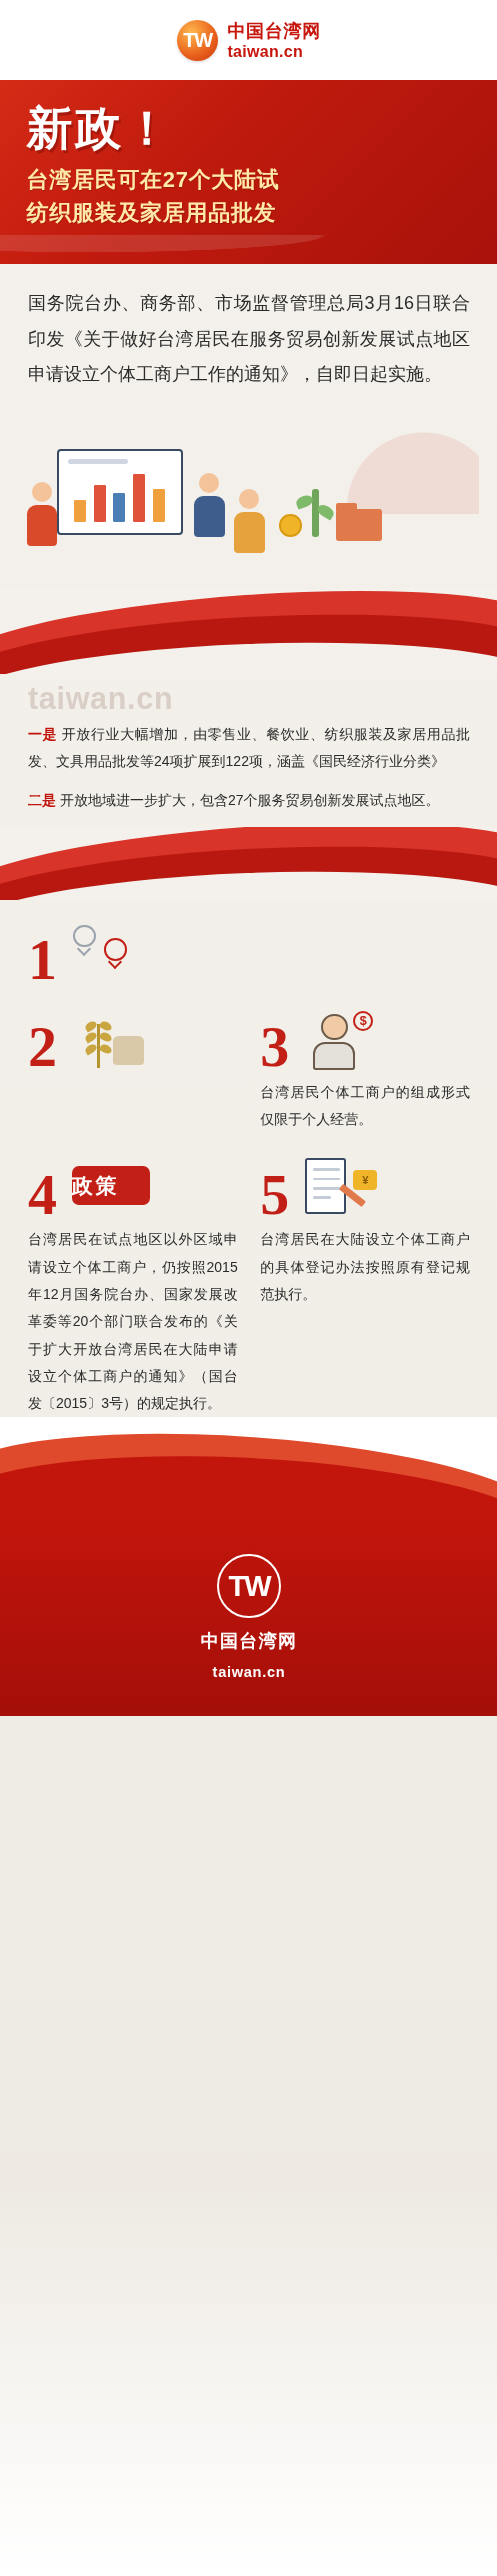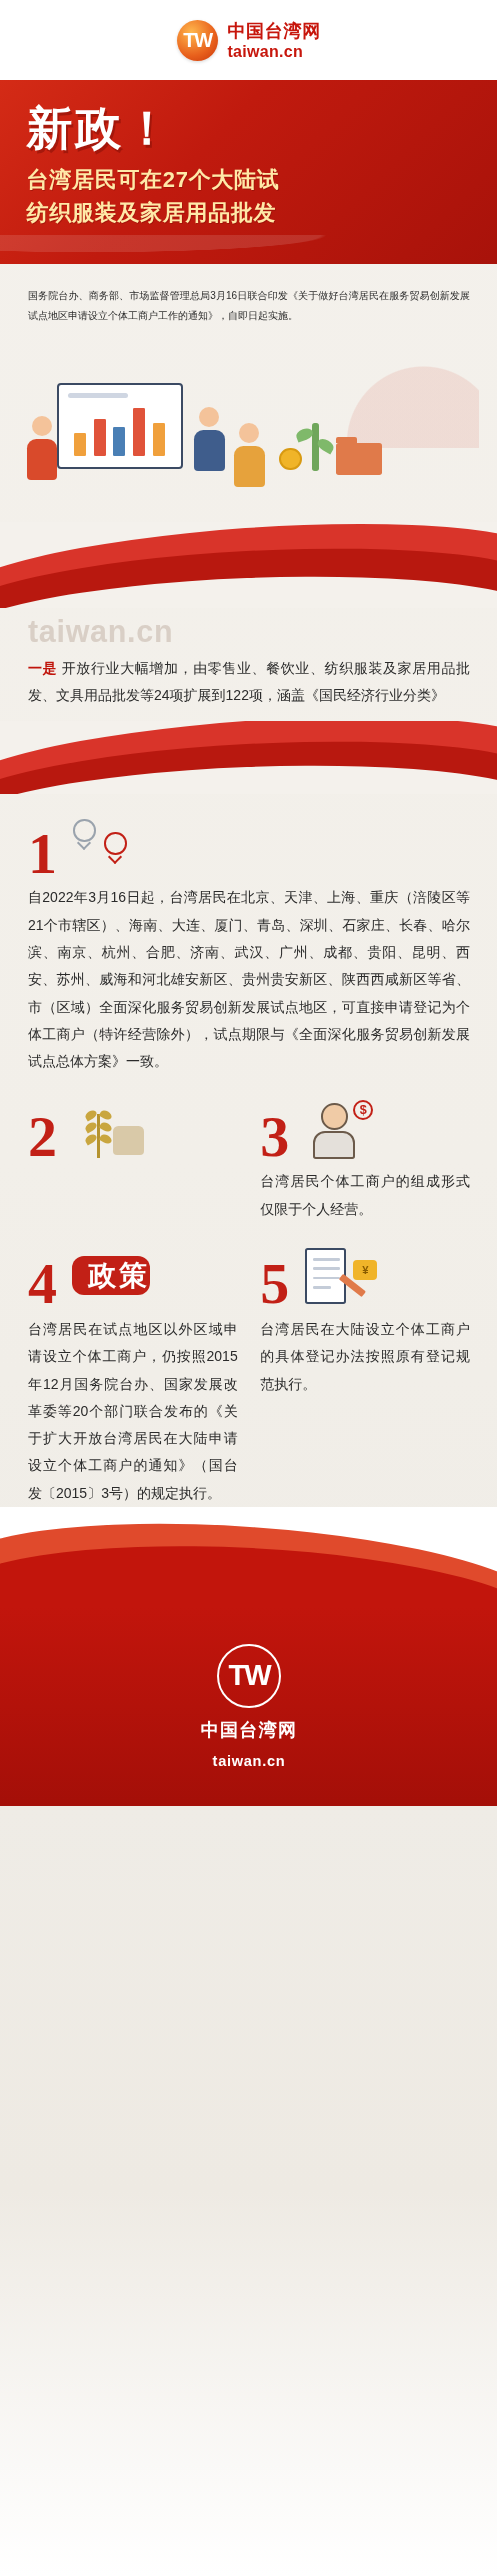--- a/index.html
+++ b/index.html
@@ -73,21 +73,21 @@
     text-shadow: 0.7px 1.3px 0 rgba(120,10,5,.4);
   }
   .title-sub .ln { display:block; }
 
   
   .lead-wrap {
     position: relative;
     padding: 22.6px 28px 6.6px 28px;
   }
   .lead {
-    font-size: 10px;
+    font-size: 18px;
     line-height: 1.95;
     color: #2b2b2b;
     text-align: justify;
   }
 
   
   .illus {
     position: relative;
     height: 179px;
     margin-top: 10.6px;
@@ -192,22 +192,22 @@
   .bagsack{position:absolute;left:44px;top:26.6px;width:30.5px;height:29px;background:#d9c9a8;border-radius:5.3px 5.3px 4px 4px;}
 
   
   .per3{position:absolute;left:9.3px;top:4px;width:49px;height:56px;}
   .per3 .h{position:absolute;left:10.6px;top:0;width:26.6px;height:26.6px;border-radius:50%;background:#f0cba6;border:2px solid #6b5a4a;}
   .per3 .b{position:absolute;left:2.7px;top:28px;width:42px;height:28px;border-radius:12px 12px 2.7px 2.7px;background:#e4e0da;border:2px solid #6b5a4a;}
   .dollar{position:absolute;left:52px;top:1.3px;width:20px;height:20px;border-radius:50%;border:2px solid #c22016;color:#c22016;
           font-size:12.6px;font-weight:bold;text-align:center;line-height:16.6px;}
 
   
-  .stamp{position:absolute;left:2.7px;top:9.3px;width:78px;height:39px;background:#c22016;border-radius:12px;
-         color:#fff;font-size:28px;font-weight:bold;letter-spacing:2.7px;text-align:right;line-height:39px;}
+  .stamp{position:absolute;left:2.7px;top:9.3px;width:78px;height:39px;background:#c22016;border-radius:7px;
+         color:#fff;font-size:21px;font-weight:bold;letter-spacing:2.7px;text-align:left;line-height:39px;}
 
   
   .doc5{position:absolute;left:4px;top:1.3px;width:41px;height:56px;background:#fff;border:2px solid #3b4a63;border-radius:2.7px;}
   .doc5 .l{position:absolute;left:6px;width:26.6px;height:2.7px;background:#c4ccd8;border-radius:1.3px;}
   .pen5{position:absolute;left:37px;top:35px;width:29px;height:6.6px;background:#e07a4a;transform:rotate(38deg);border-radius:1.3px;}
   .money5{position:absolute;left:52px;top:13.3px;width:24px;height:20px;background:#f0b429;border-radius:4px;
           color:#8a5c00;font-size:11.3px;font-weight:bold;text-align:center;line-height:20px;}
 
   .pt-body {
     font-size: 14px;
@@ -301,37 +301,39 @@
       <div class="w2"></div>
       <div class="w3"></div>
   </div>
 
   <div class="watermark">taiwan.cn</div>
 
   <div class="sec">
     <div class="para">
       <span class="kw">一是</span><span> 开放行业大幅增加，由零售业、餐饮业、纺织服装及家居用品批发、文具用品批发等24项扩展到122项，涵盖《国民经济行业分类》</span>
     </div>
+    <div class="para">
+      <span class="kw">二是</span><span> 开放地域进一步扩大，包含27个服务贸易创新发展试点地区。</span>
+    </div>
   </div>
 
   <div class="wave" style="height:73px;">
     <div class="w1" style="top:0"></div>
       <div class="w2" style="top:22.6px"></div>
       <div class="w3" style="top:46px"></div>
   </div>
 
   <div class="point">
     <div class="pt-head">
       <div class="bignum">1</div>
       <div class="pt-icon">
         <span class="pin a"></span>
           <span class="pin b"></span>
       </div>
     </div>
-    <div class="pt-body">自2022年3月16日起，台湾居民在北京、天津、上海、重庆（涪陵区等21个市辖区）、海南、大连、厦门、青岛、深圳、石家庄、长春、哈尔滨、南京、杭州、合肥、济南、武汉、广州、成都、贵阳、昆明、西安、苏州、威海和河北雄安新区、贵州贵安新区、陕西西咸新区等省、市（区域）全面深化服务贸易创新发展试点地区，可直接申请登记为个体工商户（特许经营除外），试点期限与《全面深化服务贸易创新发展试点总体方案》一致。</div>
   </div>
 
   <div class="two-col">
     <div class="col">
       <div class="pt-head">
         <div class="bignum">2</div>
         <div class="pt-icon">
           <div class="wheat">
             <div class="stem"></div>
             <div class="gr" style="left:9.3px;top:9.3px;transform:rotate(-30deg)"></div>

